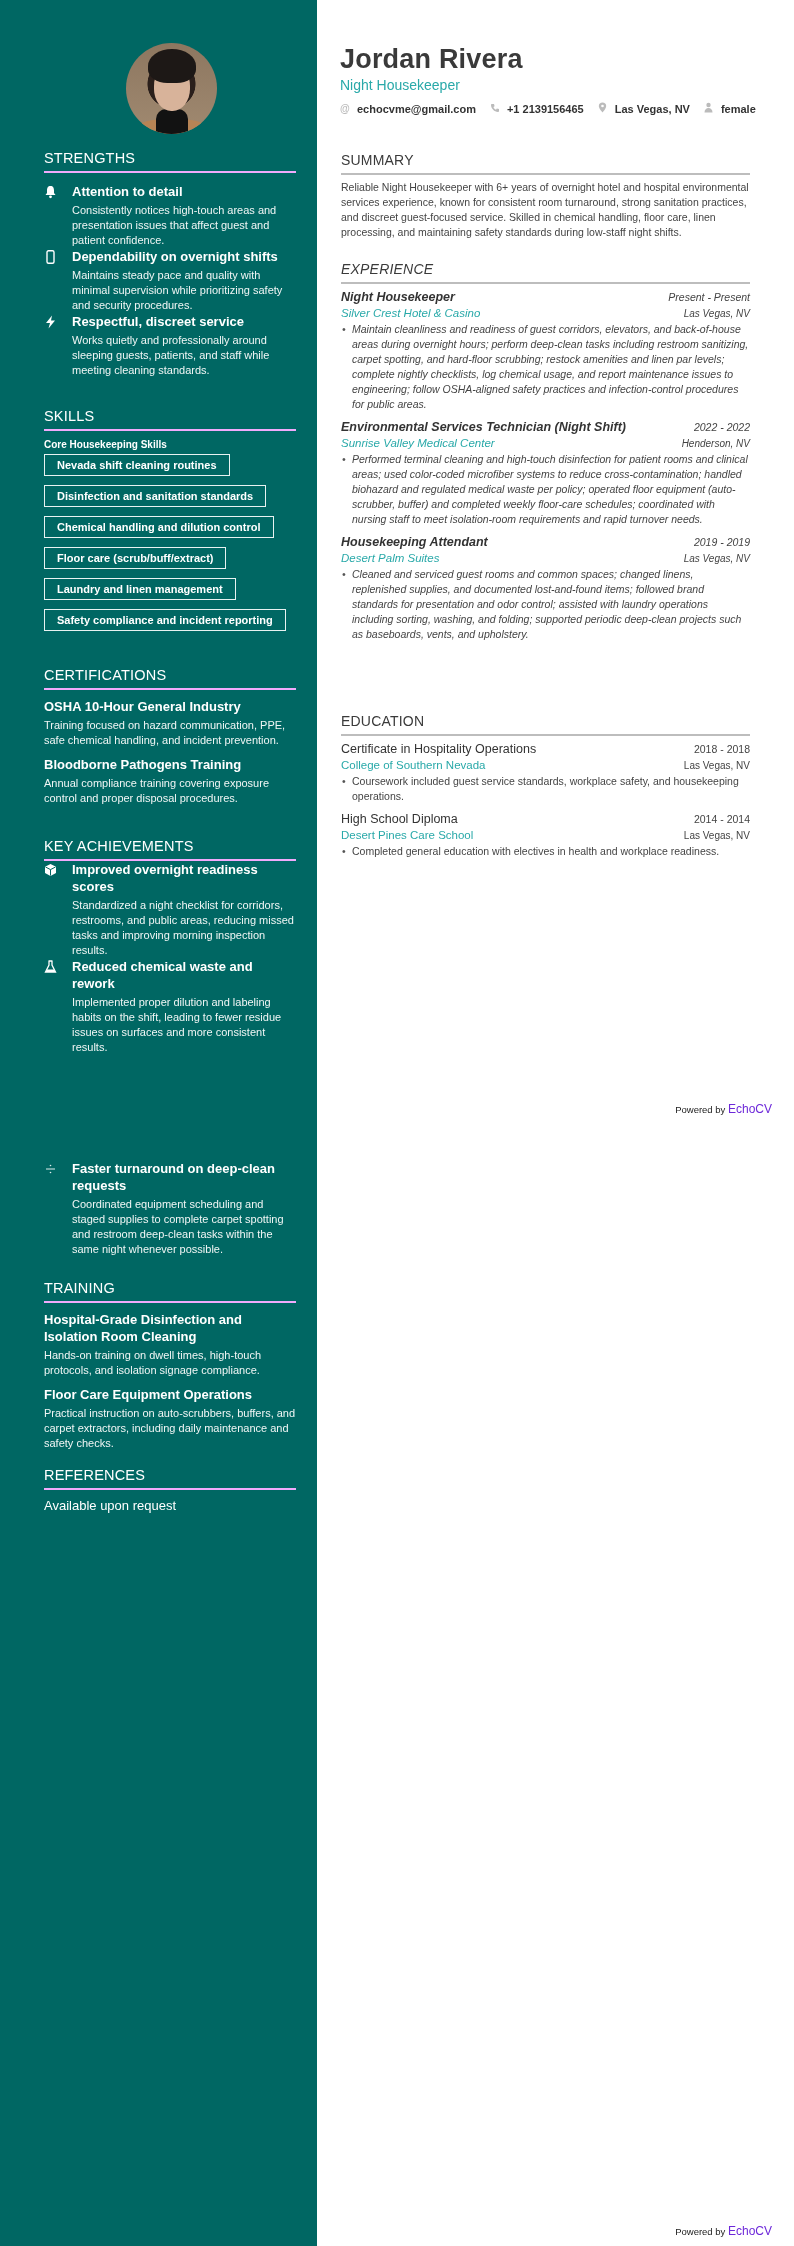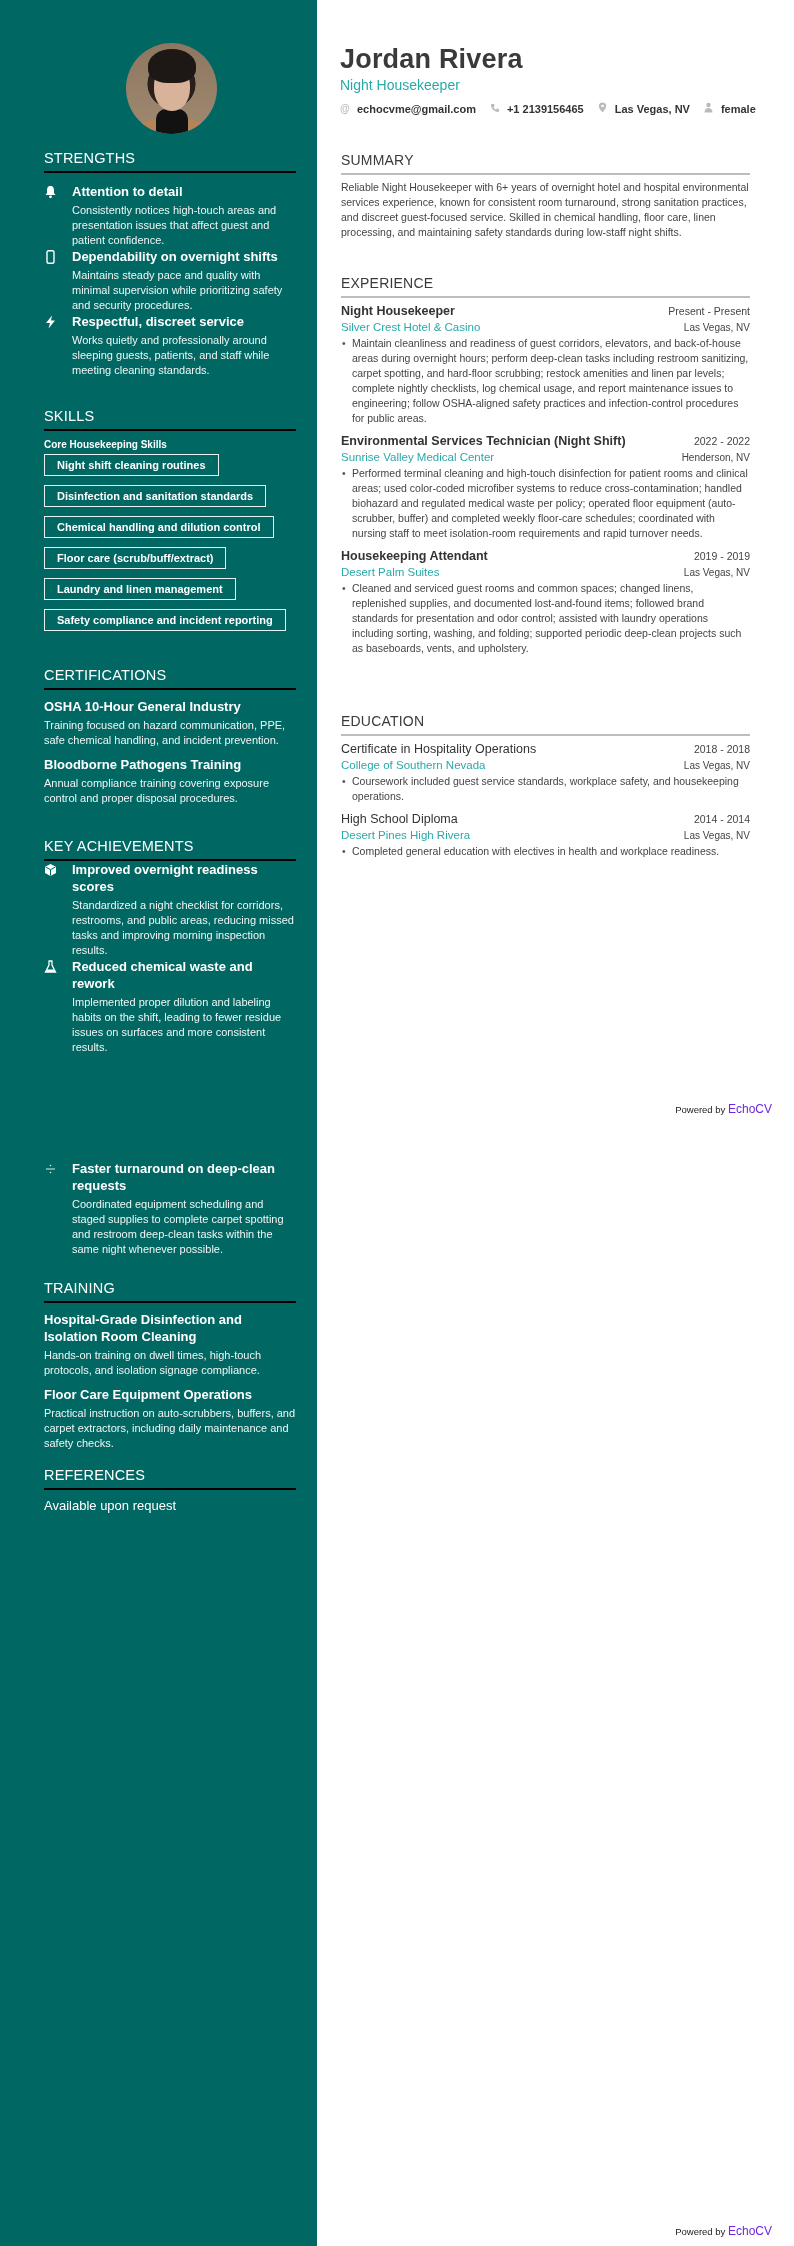--- a/index.html
+++ b/index.html
@@ -10,21 +10,21 @@
   .main { position: absolute; left: 317px; top: 0; width: 477px; height: 1880px; background: #fff; }
 
   .avatar { position: absolute; left: 126px; top: 43px; width: 91px; height: 91px; border-radius: 50%; overflow: hidden;
     background: radial-gradient(circle at 50% 45%, #d9b49a 0 22%, #2a1f1b 23% 35%, transparent 36%), linear-gradient(#8d7760, #a08970); }
   .avatar .hair { position: absolute; left: 22px; top: 6px; width: 48px; height: 34px; background: #1d1816; border-radius: 50% 50% 40% 40%; }
   .avatar .face { position: absolute; left: 28px; top: 22px; width: 36px; height: 46px; background: #d8b39a; border-radius: 45% 45% 48% 48%; }
   .avatar .shoulder { position: absolute; left: 8px; top: 76px; width: 76px; height: 30px; background: #b78455; border-radius: 40% 40% 0 0; }
   .avatar .neck2 { position: absolute; left: 30px; top: 66px; width: 32px; height: 30px; background: #121212; border-radius: 10px 10px 0 0; }
 
   .s-section { position: absolute; left: 44px; width: 252px; }
-  .s-title { font-size: 14.5px; letter-spacing: 0.2px; color: #fff; padding-bottom: 5px; border-bottom: 2px solid #000000; }
+  .s-title { font-size: 14.5px; letter-spacing: 0.2px; color: #fff; padding-bottom: 5px; border-bottom: 2px solid #f0abfc; }
   .item { position: relative; padding-left: 28px; }
   .item .ico { position: absolute; left: 0; top: 2px; width: 14px; height: 14px; color: #fff; }
   .item .h { font-size: 13px; font-weight: bold; line-height: 17px; color: #fff; }
   .item .d { font-size: 11px; line-height: 15px; color: #f0f6f5; margin-top: 3px; }
   .plain-item { margin-top: 8px; }
   .plain-item .h { font-size: 13px; font-weight: bold; line-height: 17px; color: #fff; }
   .plain-item .d { font-size: 11px; line-height: 15px; color: #f0f6f5; margin-top: 3px; }
   .sub-h { font-size: 10px; font-weight: bold; color: #fff; margin-top: 8px; }
   .chip { display: inline-block; border: 1px solid #e8f2f1; color: #fff; font-size: 11px; font-weight: bold; padding: 4px 12px; margin-top: 9px; }
   .chips { display: flex; flex-direction: column; align-items: flex-start; }
@@ -94,21 +94,21 @@
       </span>
       <div class="h">Respectful, discreet service</div>
       <div class="d">Works quietly and professionally around sleeping guests, patients, and staff while meeting cleaning standards.</div>
     </div>
   </section>
 
   <section class="s-section" style="top:408px;">
     <div class="s-title">SKILLS</div>
     <div class="sub-h">Core Housekeeping Skills</div>
     <div class="chips">
-      <span class="chip" style="margin-top:4px;">Night shift cleaning routines</span>
+      <span class="chip" style="margin-top:4px;">Nevada shift cleaning routines</span>
       <span class="chip">Disinfection and sanitation standards</span>
       <span class="chip">Chemical handling and dilution control</span>
       <span class="chip">Floor care (scrub/buff/extract)</span>
       <span class="chip">Laundry and linen management</span>
       <span class="chip">Safety compliance and incident reporting</span>
     </div>
   </section>
 
   <section class="s-section" style="top:667px;">
     <div class="s-title">CERTIFICATIONS</div>
@@ -215,21 +215,21 @@
         <span>female</span>
       </span>
     </div>
   </div>
 
   <section class="m-section" style="top:152px;">
     <div class="m-title">SUMMARY</div>
     <p class="p">Reliable Night Housekeeper with 6+ years of overnight hotel and hospital environmental services experience, known for consistent room turnaround, strong sanitation practices, and discreet guest-focused service. Skilled in chemical handling, floor care, linen processing, and maintaining safety standards during low-staff night shifts.</p>
   </section>
 
-  <section class="m-section" style="top:275px;">
+  <section class="m-section" style="top:261px;font-style:italic;">
     <div class="m-title">EXPERIENCE</div>
 
     <div class="entry">
       <div class="r1">
         <span class="t">Night Housekeeper</span>
         <span class="dt">Present - Present</span>
       </div>
       <div class="r2">
         <span class="org">Silver Crest Hotel &amp; Casino</span>
         <span class="loc">Las Vegas, NV</span>
@@ -284,21 +284,21 @@
           <li>Coursework included guest service standards, workplace safety, and housekeeping operations.</li>
         </ul>
     </div>
 
     <div class="entry" style="margin-top:8px;">
       <div class="r1">
         <span class="t normal">High School Diploma</span>
         <span class="dt">2014 - 2014</span>
       </div>
       <div class="r2">
-        <span class="org">Desert Pines High Rivera</span>
+        <span class="org">Desert Pines Care School</span>
         <span class="loc">Las Vegas, NV</span>
       </div>
       <ul>
           <li>Completed general education with electives in health and workplace readiness.</li>
         </ul>
     </div>
   </section>
 
   <div class="powered" style="top:1102px;">
     <span>Powered by</span>

